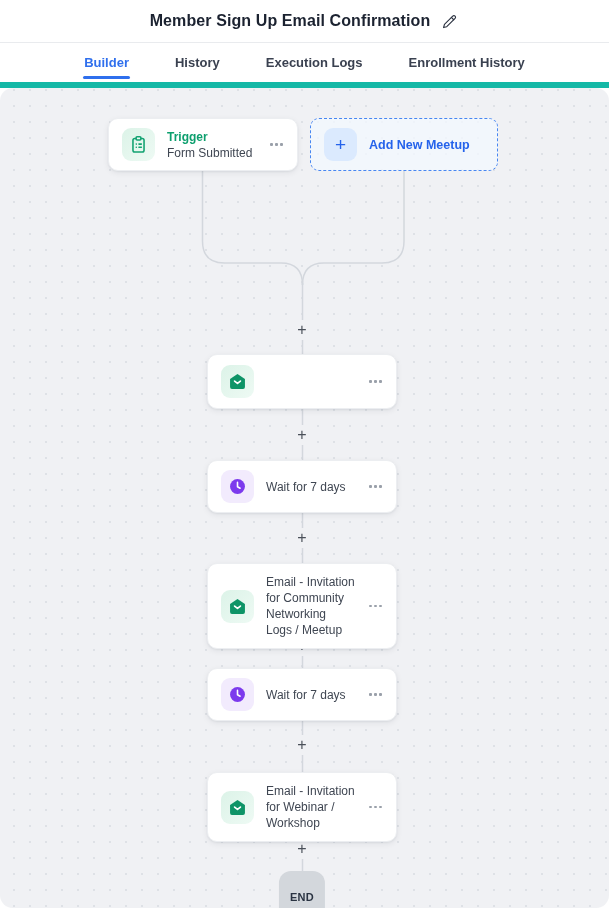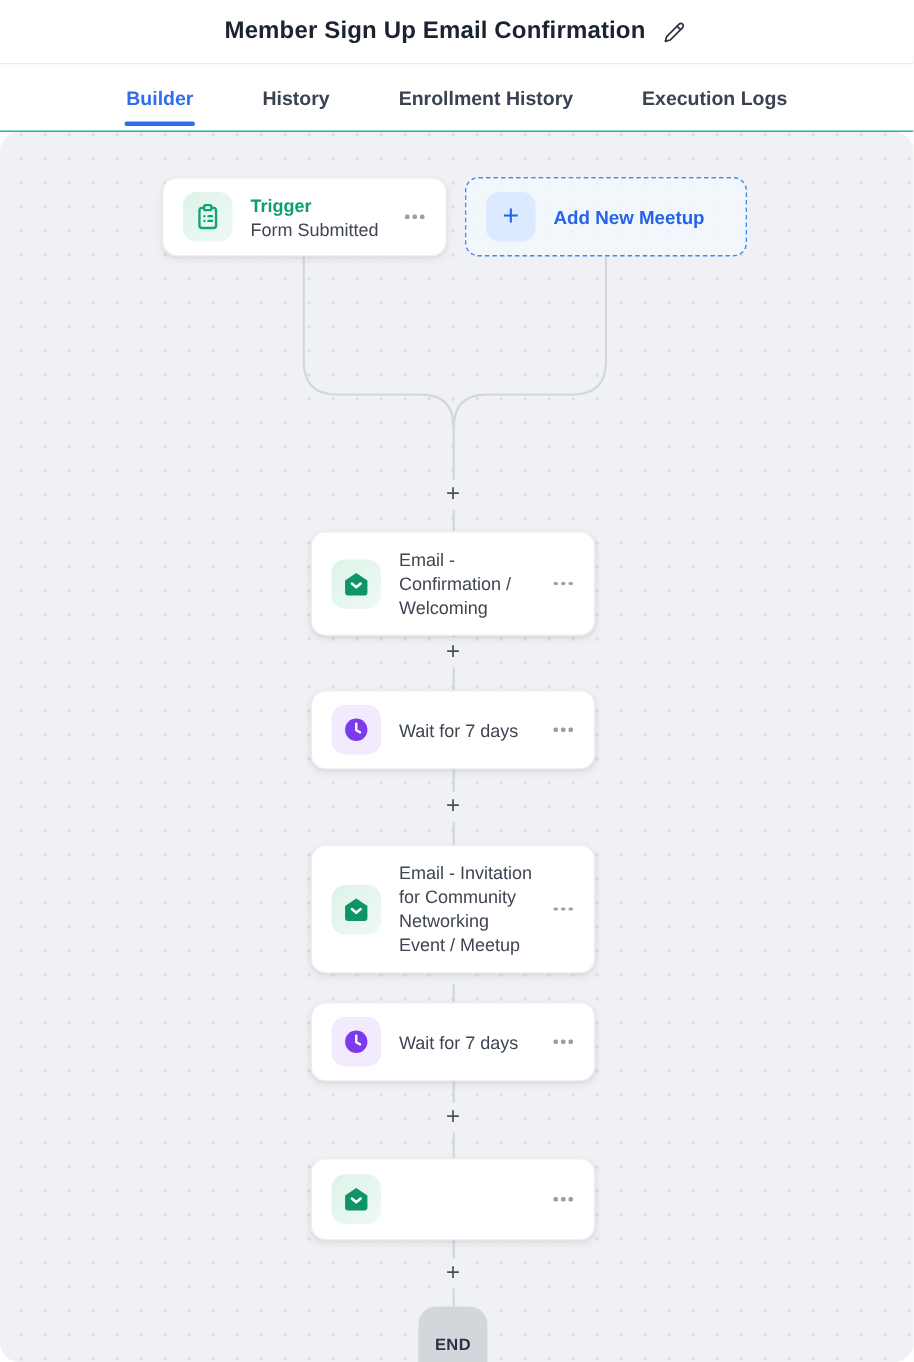--- a/index.html
+++ b/index.html
@@ -11,21 +11,21 @@
   }
   
   .app-header {
     height:43px; background:#fff; border-bottom:1px solid #e9ebee;
     display:flex; align-items:center; justify-content:center; gap:10px;
   }
   .app-title { font-size:16px; font-weight:700; color:#1b2230; letter-spacing:.1px; }
   .edit-btn { background:none; border:none; cursor:pointer; display:flex; align-items:center; padding:2px; }
   
   .tab-bar {
-    height:45px; background:#fff; border-bottom:1px solid #14b8a6;
+    height:45px; background:#fff; border-bottom:6px solid #14b8a6;
     display:flex; align-items:stretch; justify-content:center; gap:44px;
   }
   .tab {
     position:relative; display:flex; align-items:center; padding:0 1px;
     font-size:13px; font-weight:600; color:#3a4150; background:none; border:none; cursor:pointer;
   }
   .tab.active { color:#2f6fed; }
   .tab.active::after {
     content:""; position:absolute; left:0; right:0; bottom:3px; height:3px;
     border-radius:3px; background:#2f6fed;
@@ -100,22 +100,22 @@
         <path d="M17.2 3.3a2.6 2.6 0 0 1 3.7 3.7L7.6 20.3 2.5 21.7l1.4-5.1Z"></path>
         <path d="M15 5.5l3.7 3.7"></path>
       </svg>
     </span>
   </button>
 </header>
 
 <nav class="tab-bar">
   <button class="tab active">Builder</button>
   <button class="tab">History</button>
+  <button class="tab">Execution Logs</button>
   <button class="tab">Enrollment History</button>
-  <button class="tab">Execution Logs</button>
 </nav>
 
 <div class="canvas">
 
   <svg class="edges" width="609" height="820">
     <g fill="none" stroke="#d3d7dd" stroke-width="1.5">
       <path d="M202.5 83 V153 Q202.5 175 224.5 175 H281 Q302.5 175 302.5 197"></path>
       <path d="M404 83 V153 Q404 175 382 175 H324 Q302.5 175 302.5 197"></path>
       <path d="M302.5 195 V783"></path>
     </g>
@@ -152,21 +152,20 @@
   <button class="plus-btn plus-5">+</button>
   <button class="plus-btn plus-6">+</button>
 
   <div class="card node-0">
     <span class="chip green">
       <svg width="19" height="19" viewBox="0 0 24 24">
         <path d="M12 2.6 21.4 8.8 V19 a2.4 2.4 0 0 1 -2.4 2.4 H5 a2.4 2.4 0 0 1 -2.4 -2.4 V8.8 Z" fill="#0e9467"></path>
         <path d="M8.3 11.4 12 14.5 15.7 11.4" fill="none" stroke="#fff" stroke-width="2.1" stroke-linecap="round" stroke-linejoin="round"></path>
       </svg>
     </span>
-    <div class="card-text">Email - Confirmation / Welcoming</div>
     <button class="menu-btn" aria-label="more">
         <i></i>
         <i></i>
         <i></i>
       </button>
   </div>
 
   <div class="card node-1">
     <span class="chip purple">
       <svg width="19" height="19" viewBox="0 0 24 24">
@@ -182,21 +181,21 @@
       </button>
   </div>
 
   <div class="card node-2">
     <span class="chip green">
       <svg width="19" height="19" viewBox="0 0 24 24">
         <path d="M12 2.6 21.4 8.8 V19 a2.4 2.4 0 0 1 -2.4 2.4 H5 a2.4 2.4 0 0 1 -2.4 -2.4 V8.8 Z" fill="#0e9467"></path>
         <path d="M8.3 11.4 12 14.5 15.7 11.4" fill="none" stroke="#fff" stroke-width="2.1" stroke-linecap="round" stroke-linejoin="round"></path>
       </svg>
     </span>
-    <div class="card-text">Email - Invitation for Community Networking Event / Meetup</div>
+    <div class="card-text">Email - Invitation for Community Networking Logs / Meetup</div>
     <button class="menu-btn" aria-label="more">
         <i></i>
         <i></i>
         <i></i>
       </button>
   </div>
 
   <div class="card node-3">
     <span class="chip purple">
       <svg width="19" height="19" viewBox="0 0 24 24">
@@ -212,20 +211,21 @@
       </button>
   </div>
 
   <div class="card node-4">
     <span class="chip green">
       <svg width="19" height="19" viewBox="0 0 24 24">
         <path d="M12 2.6 21.4 8.8 V19 a2.4 2.4 0 0 1 -2.4 2.4 H5 a2.4 2.4 0 0 1 -2.4 -2.4 V8.8 Z" fill="#0e9467"></path>
         <path d="M8.3 11.4 12 14.5 15.7 11.4" fill="none" stroke="#fff" stroke-width="2.1" stroke-linecap="round" stroke-linejoin="round"></path>
       </svg>
     </span>
+    <div class="card-text">Email - Invitation for Webinar / Workshop</div>
     <button class="menu-btn" aria-label="more">
         <i></i>
         <i></i>
         <i></i>
       </button>
   </div>
 
   <div class="end-pill">END</div>
 
 </div>

